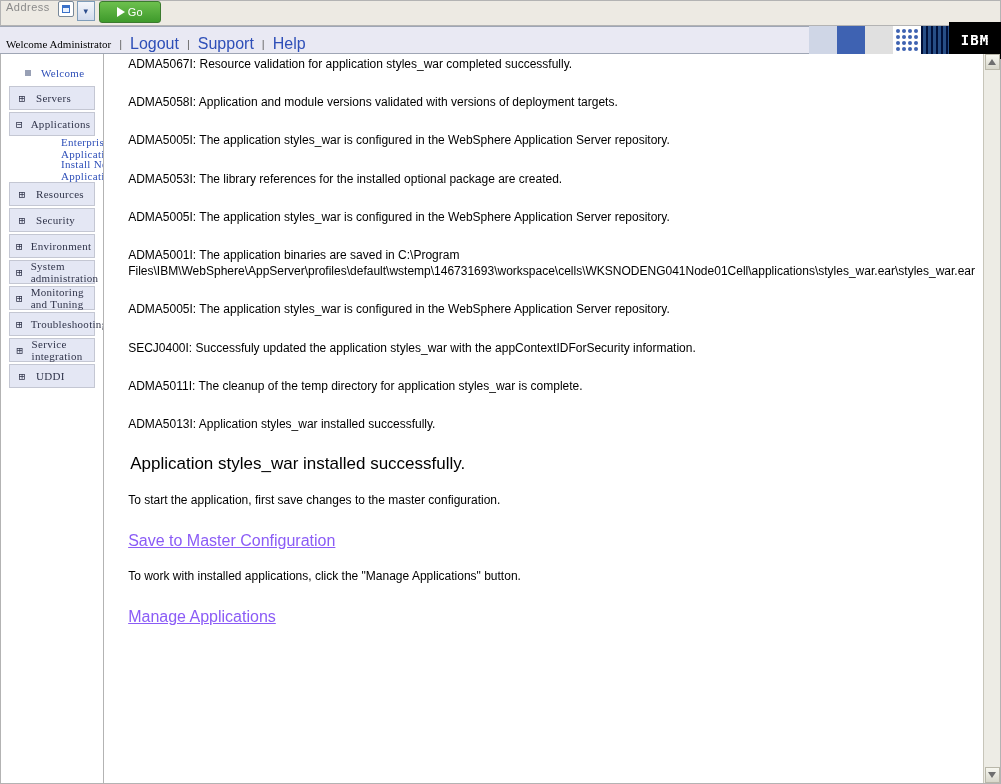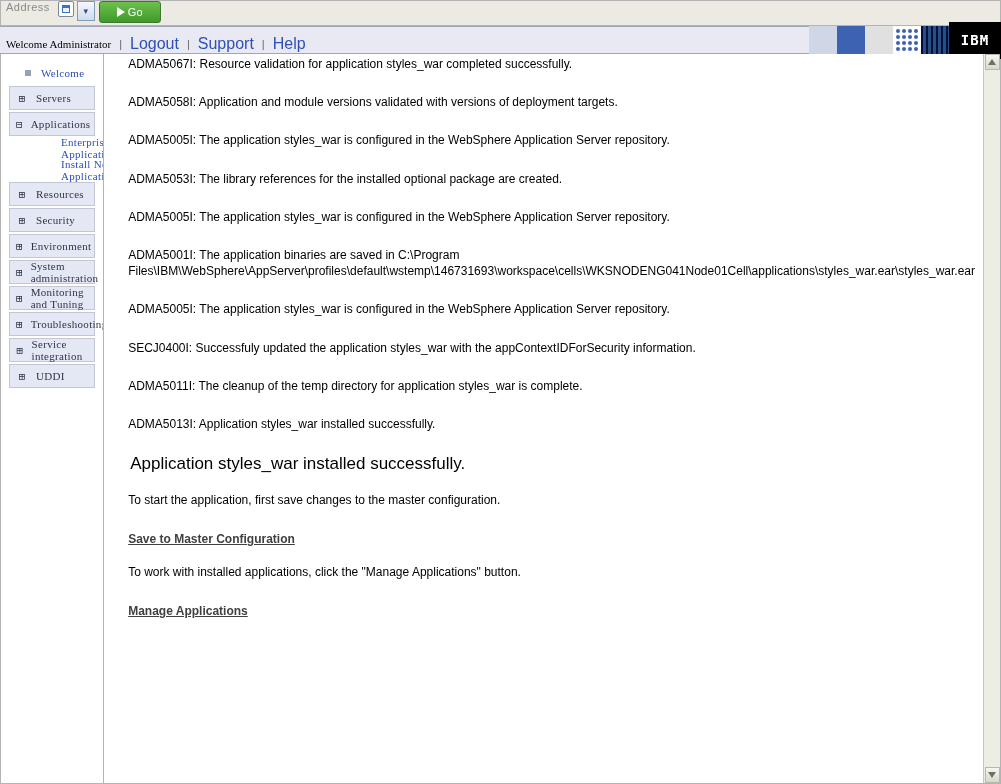--- a/index.html
+++ b/index.html
@@ -33,21 +33,21 @@
   .ibmtxt{ font-family:monospace; font-weight:bold; font-size:14px; letter-spacing:1px;
     background:repeating-linear-gradient(#fff 0 1px, transparent 1px 3px); -webkit-background-clip:text; background-clip:text;}
 
   
   .outer { display:flex; border:1px solid #B3B3B3; border-top:none; height:730px;gap:16px; }
   .sidebar { width:296px; border-right:1px solid #B3B3B3; padding:8px; background:#fff; overflow:auto;}
   .content-wrap { flex:1; position:relative; background:#fff; display:flex; }
   .content { flex:1; padding:2px 8px 12px 8px; overflow:auto; font-family: Arial, Helvetica, sans-serif; font-size:12px; color:#000; }
   .content p.msg { margin:0 0 22px 0; line-height:1.35; }
   .section-title { font-size:17px; margin:4px 0 18px 2px; }
-  .bluelink { color:#404040; font-weight:bold; text-decoration:underline; display:inline-block; margin:2px 0 18px 0; font-size:12px;}
+  .bluelink { color:#8b5cf6; font-weight:normal; text-decoration:underline; display:inline-block; margin:2px 0 18px 0; font-size:16px;}
   .vscroll { width:17px; background:#EDECE5; border-left:1px solid #C7C5B9; display:flex; flex-direction:column; justify-content:space-between; align-items:center;}
   .vscroll .btn{ width:15px;height:16px; background:linear-gradient(#F7F7F0,#D8D7CB); border:1px solid #B9B7A9; display:flex;align-items:center;justify-content:center;}
   .vscroll .tri-up{width:0;height:0;border-left:4px solid transparent;border-right:4px solid transparent;border-bottom:6px solid #6E6E6E;}
   .vscroll .tri-dn{width:0;height:0;border-left:4px solid transparent;border-right:4px solid transparent;border-top:6px solid #6E6E6E;}
 
   
   .nav { font-family: Verdana; font-size:11px; }
   .nav .row { display:flex; align-items:center; height:24px; padding:0 6px; border:1px solid #C4C7D3; background:#E4E7F4; margin-bottom:2px; color:#30344A; cursor:default;}
   .nav .row.plain { background:#fff; border:none; height:22px; }
   .nav .row.sub { background:#fff; border:none; height:20px; padding-left:42px; color:#2E4FB8;}

